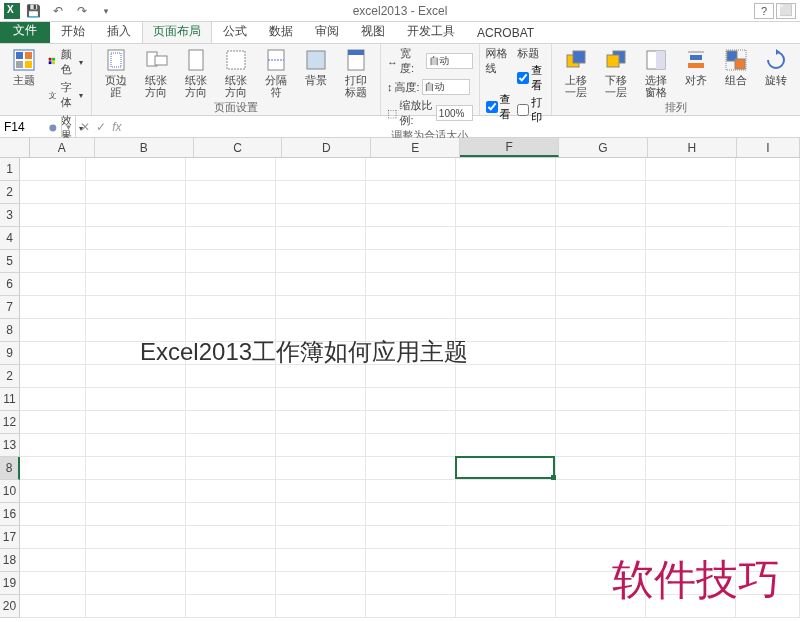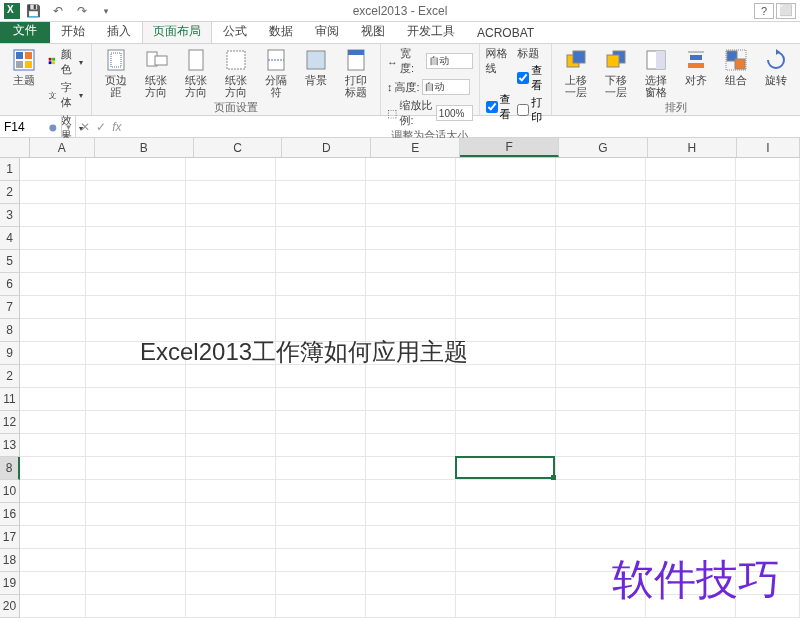--- a/index.html
+++ b/index.html
@@ -49,21 +49,21 @@
     .grid-body { display: flex; }
     .row-headers { width: 30px; }
     .row-h { height: 23px; border-bottom: 1px solid #d4d4d4; border-right: 1px solid #ccc; text-align: center; font-size: 12px; color: #444; background: #f5f5f5; cursor: pointer; display: flex; align-items: center; justify-content: center; }
     .row-h.sel { background: #dcdcdc; border-right: 2px solid #217346; }
     .cells { position: relative; flex: 1; }
     .cell-row { display: flex; height: 23px; }
     .cell { border-right: 1px solid #e6e6e6; border-bottom: 1px solid #e6e6e6; background: #fff; }
     .active-cell { position: absolute; border: 2px solid #217346; background: #fff; pointer-events: none; }
     .active-cell::after { content: ""; position: absolute; right: -3px; bottom: -3px; width: 5px; height: 5px; background: #217346; }
     .overlay-text { position: absolute; font-size: 24px; color: #333; background: transparent; pointer-events: none; }
-    .watermark { position: absolute; right: 20px; bottom: 10px; font-size: 42px; color: #6d28d9; pointer-events: none; font-family: "Microsoft YaHei"; }
+    .watermark { position: absolute; right: 20px; bottom: 10px; font-size: 42px; color: #be185d; pointer-events: none; font-family: "Microsoft YaHei"; }
     
     svg { width: 100%; height: 100%; }
   </style>
 </head>
 <body>
 
 <div class="titlebar">
   <div class="tb-left">
     <span class="tb-icon"></span>
     <span class="qat-btn">💾</span>

